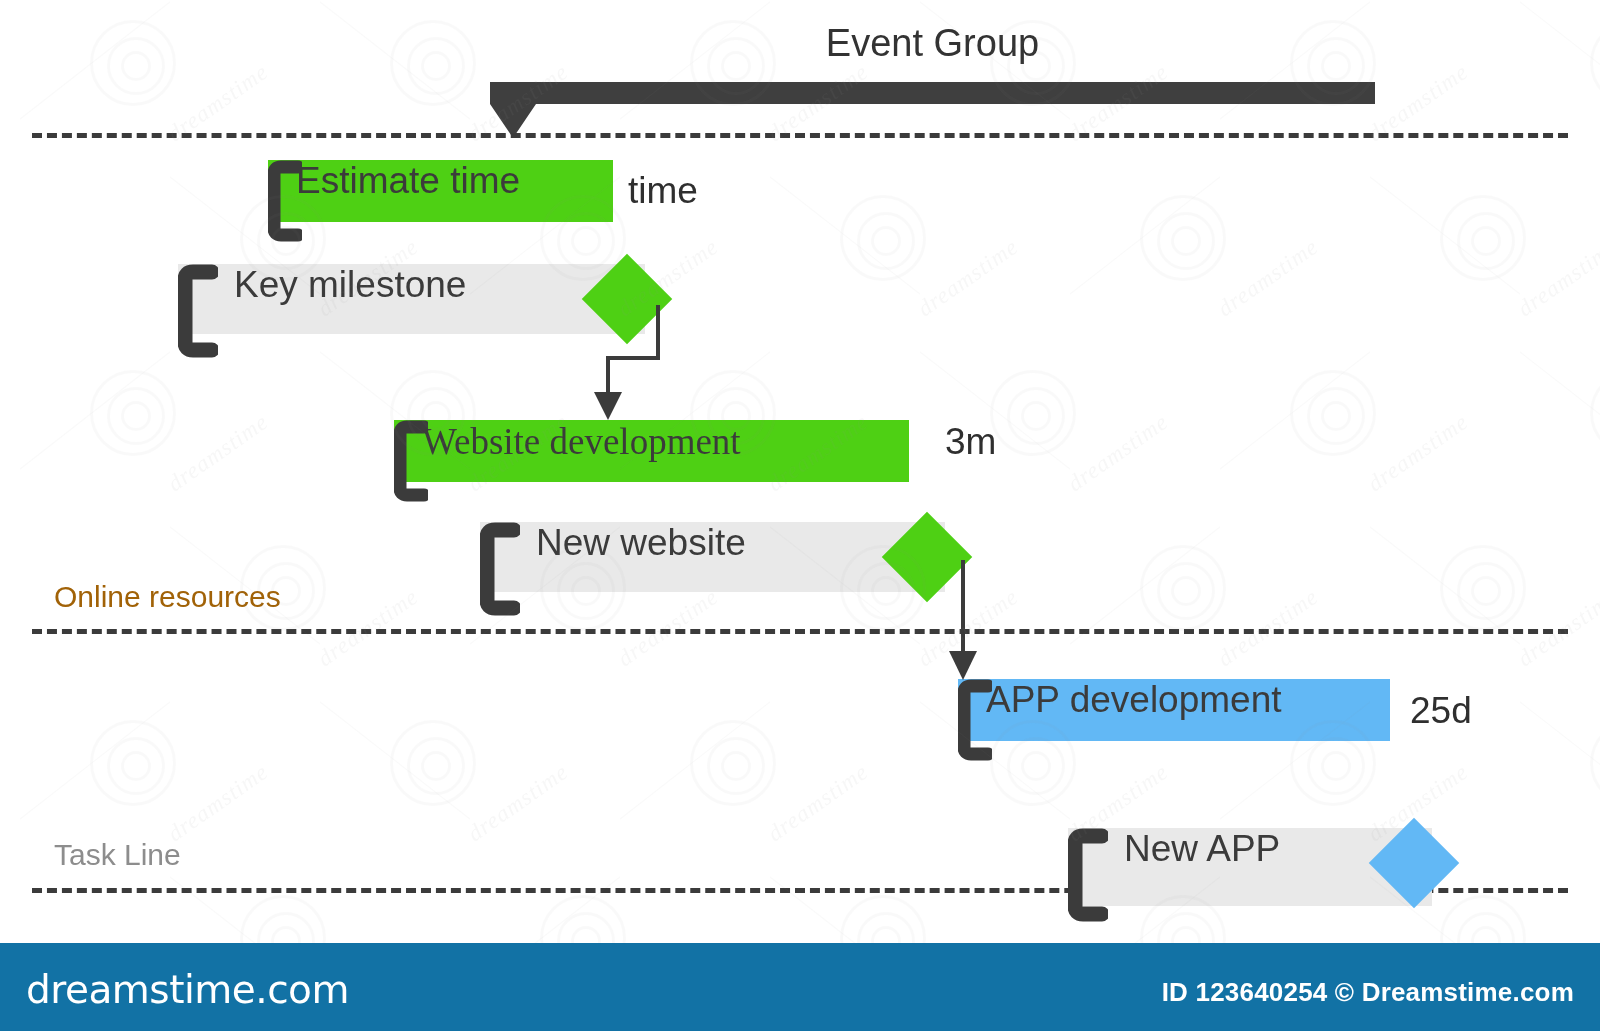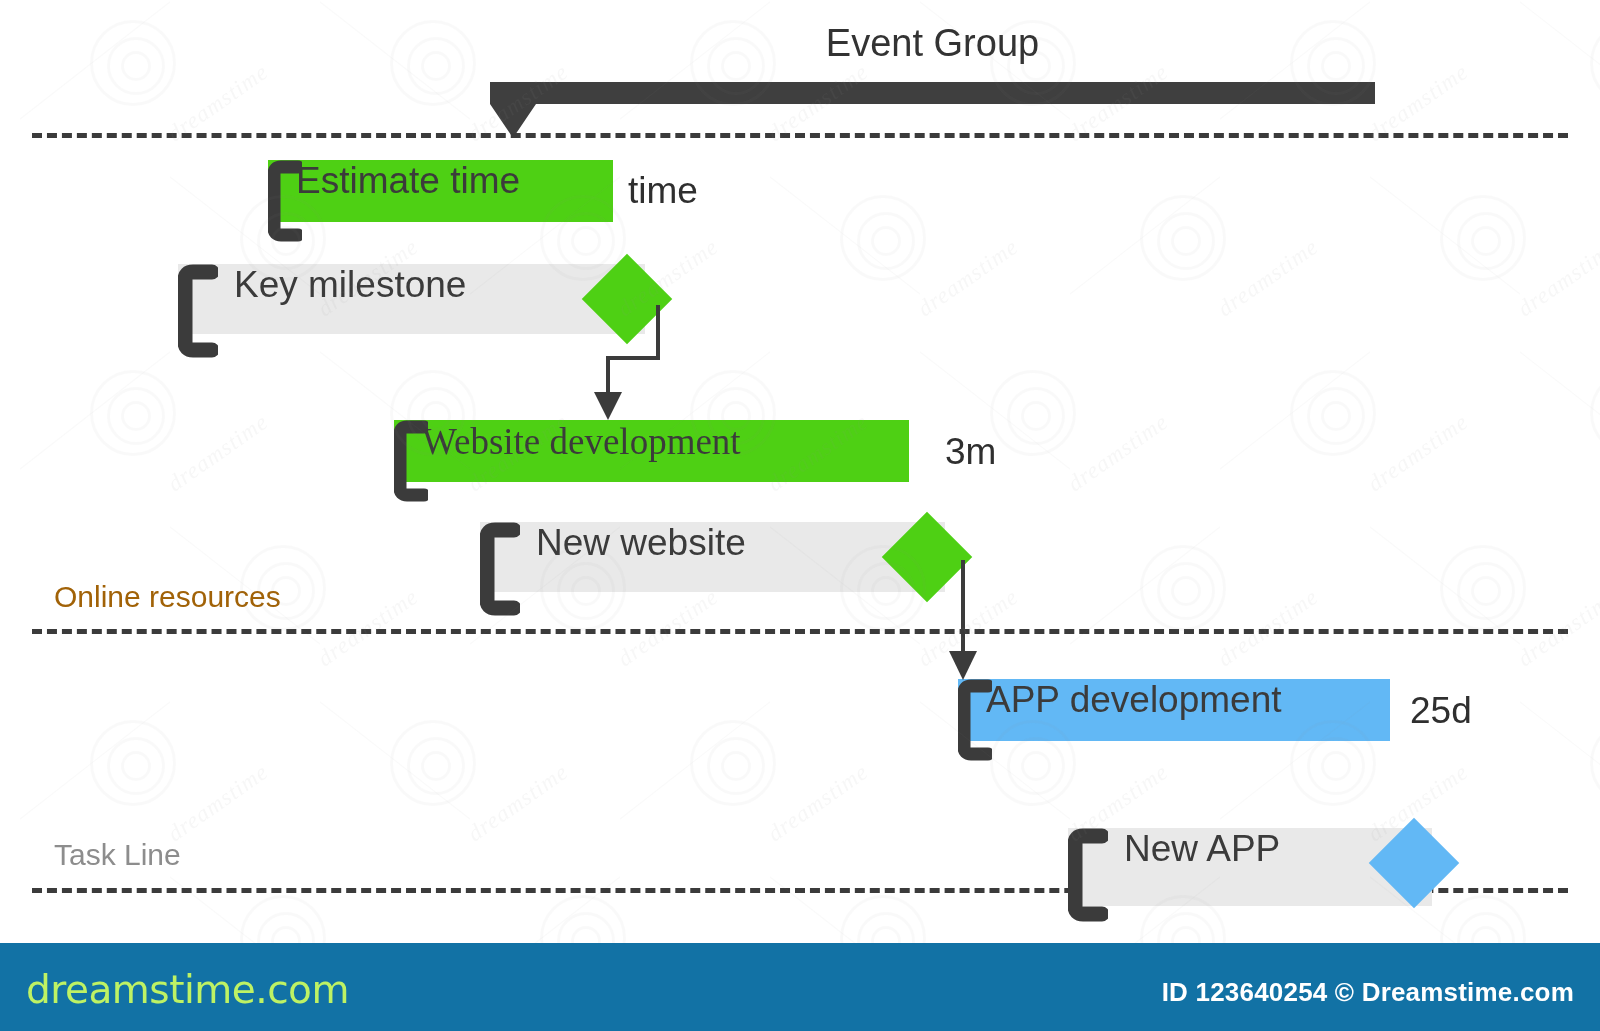--- a/index.html
+++ b/index.html
@@ -132,21 +132,21 @@
     position: absolute;
     left: 0; bottom: 0;
     width: 1600px;
     height: 88px;
     background: #1272a5;
     z-index: 40;
   }
   #footer-logo {
     position: absolute;
     left: 26px; top: 24px;
-    color: #bef264;
+    color: #ffffff;
     font-size: 39px;
     font-family: "DejaVu Sans", sans-serif;
     letter-spacing: -0.5px;
   }
   #footer-id {
     position: absolute;
     right: 26px; top: 34px;
     color: #ffffff;
     font-size: 26px;
     font-weight: bold;
@@ -303,21 +303,21 @@
 
     <div class="bar-row" id="row-2" style="left:394px; top:420px; width:515px; height:62px;font-family:Liberation Serif, serif;">
       <div class="bar" id="bar-fill-2" style="width: 515px; background: rgb(78, 208, 20);"></div>
       <div class="bracket">
         <svg width="34" height="82" viewBox="0 0 34 82">
           <path d="M30 7 H13 Q6 7 6 14 V68 Q6 75 13 75 H30" stroke="#3b3b3b" stroke-width="13" fill="none" stroke-linecap="round"></path>
         </svg>
       </div>
       <span class="bar-label" id="bar-label-2" style="margin-left: 28px;">Website development</span>
     </div>
-    <div class="duration" id="dur-2" style="left:945px; top:433px;">3m</div>
+    <div class="duration" id="dur-2" style="left:945px; top:423px;">3m</div>
 
     <div class="bar-row" id="row-3" style="left:480px; top:522px; width:465px; height:70px;">
       <div class="bar" id="bar-fill-3" style="width: 465px; background: rgb(233, 233, 233);"></div>
       <div class="bracket">
         <svg width="40" height="94" viewBox="0 0 40 94">
           <path d="M34 8 H15 Q7 8 7 16 V78 Q7 86 15 86 H34" stroke="#3b3b3b" stroke-width="15" fill="none" stroke-linecap="round"></path>
         </svg>
       </div>
       <span class="bar-label" id="bar-label-3" style="margin-left: 56px;">New website</span>
       <div class="diamond" id="diamond-3" style="width: 64px; height: 64px; background: rgb(78, 208, 20); top: 3px; left: 415px;"></div>

